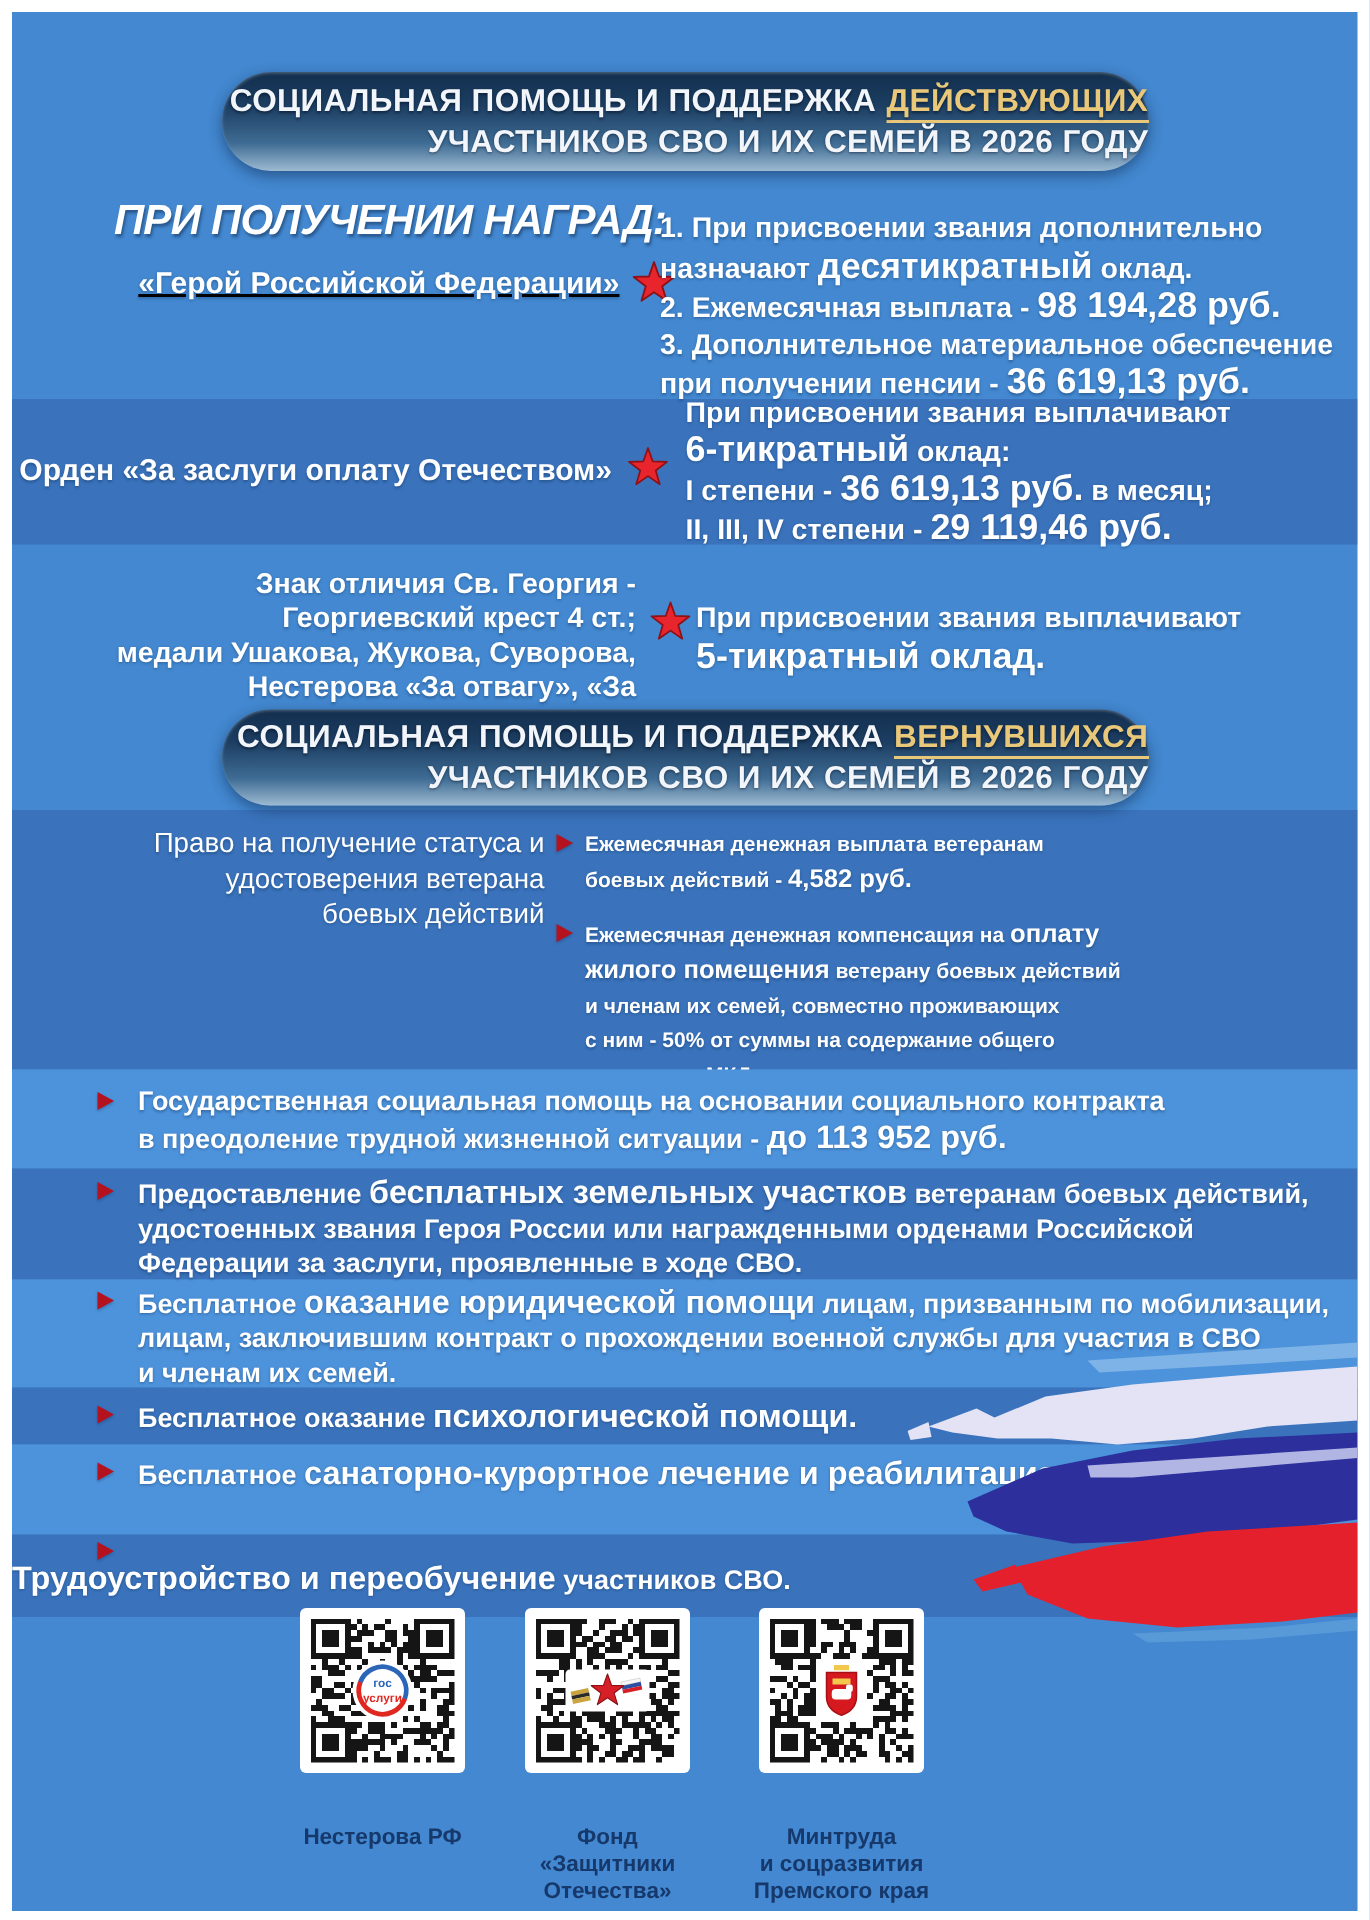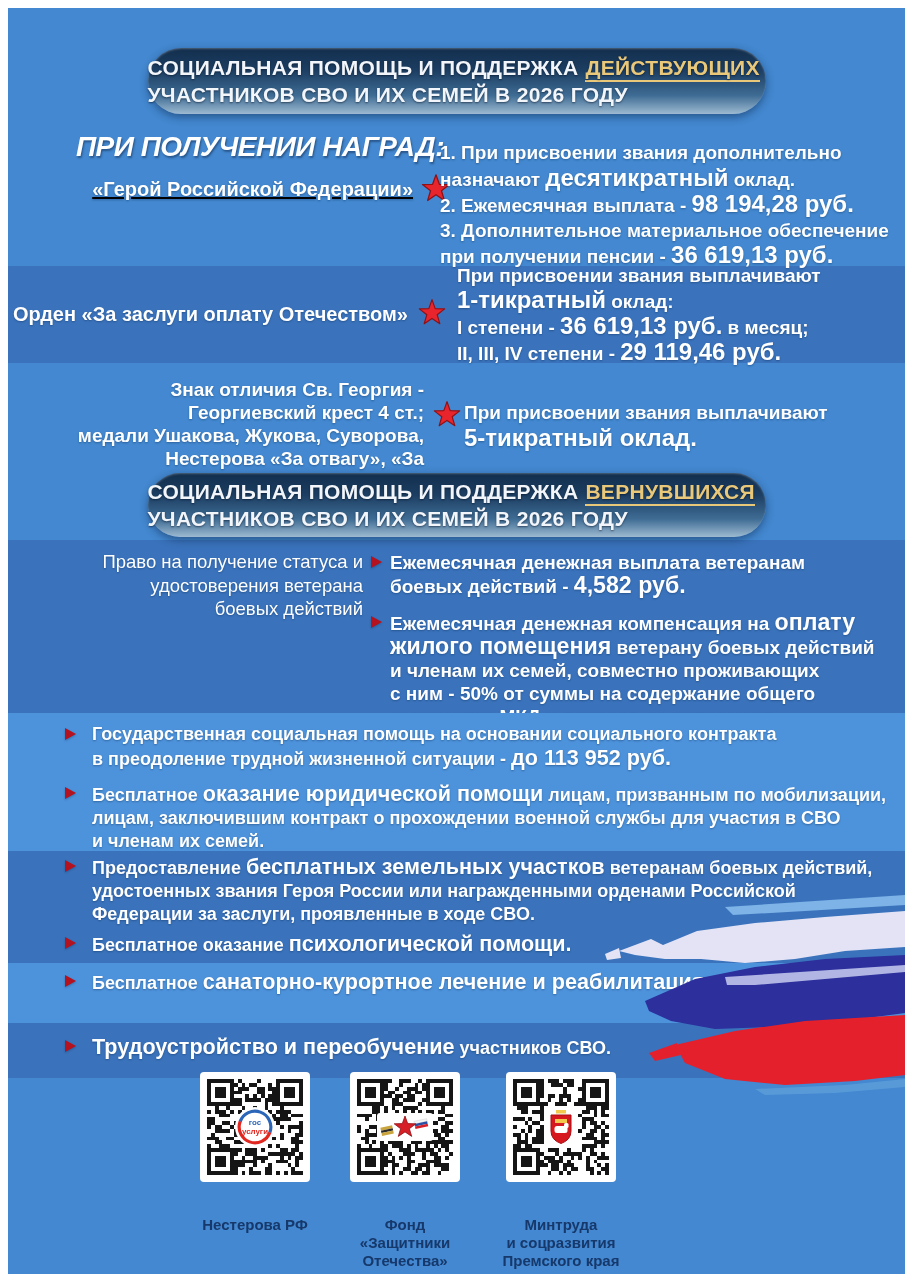--- a/index.html
+++ b/index.html
@@ -5,21 +5,21 @@
   html,body{margin:0;padding:0;background:#fff;}
   .page{position:relative;width:913px;height:1280px;background:#ffffff;overflow:hidden;
         font-family:"Liberation Sans",sans-serif;}
   .poster{position:absolute;left:8px;top:8px;width:897px;height:1266px;background:#4388d0;overflow:hidden;}
   .txt{position:relative;z-index:2;}
 
   
   .pill{position:absolute;left:0;right:0;margin:0 auto;width:618px;height:66px;border-radius:34px;
         background:linear-gradient(180deg,#122e4d 0%,#1d3f63 35%,#3f6c94 72%,#9dbad1 100%);
         box-shadow:0 3px 9px rgba(5,25,55,.45), inset 0 1px 2px rgba(255,255,255,.25);
-        display:flex;flex-direction:column;align-items:flex-start;justify-content:center;
+        display:flex;flex-direction:column;align-items:flex-end;justify-content:center;
         color:#f2f6fa;font-weight:700;font-size:21px;letter-spacing:.3px;text-align:center;
         text-shadow:0 1px 2px rgba(0,15,35,.55);z-index:2;}
   .pill .ln{line-height:27px;white-space:nowrap;}
   .hl{color:#e9c87a;border-bottom:2px solid #e9c87a;padding-bottom:1px;margin-left:7px;}
 
   
   .awards-heading{position:absolute;left:52px;top:123px;width:400px;text-align:center;
         color:#ffffff;font-size:28px;font-weight:800;font-style:italic;letter-spacing:-.5px;
         text-shadow:1px 2px 2px rgba(15,40,75,.5);z-index:2;}
   .award-label{color:#fff;font-weight:700;text-shadow:0 1px 2px rgba(10,40,80,.4);}
@@ -43,21 +43,21 @@
   .znak-lbl{position:absolute;left:52px;top:8px;width:364px;text-align:right;font-size:19px;line-height:23px;}
   .znak-star{position:absolute;left:424px;top:30px;}
   .znak-details{position:absolute;left:456px;top:30px;width:430px;}
 
   
   .vet-band{position:absolute;left:0;top:532px;width:100%;height:173px;z-index:0;}
   .vet-lbl{position:absolute;left:0;top:10px;width:355px;text-align:right;
         color:#fff;font-weight:400;font-size:18.5px;line-height:23.5px;text-shadow:0 1px 2px rgba(10,40,80,.4);}
   .vet-bullets{position:absolute;left:363px;top:11px;width:525px;}
   .bullet-item{display:flex;margin-bottom:13px;}
-  .bullet-item .btxt{color:#fff;font-weight:700;font-size:19px;line-height:23px;
+  .bullet-item .btxt{color:#fff;font-weight:700;font-size:14px;line-height:23px;
         text-shadow:0 1px 2px rgba(10,40,80,.4);}
   .bullet-item .btxt .em{font-size:1.22em;}
   .tri{width:0;height:0;border-left:11px solid #b5121f;border-top:6px solid transparent;
         border-bottom:6px solid transparent;flex:0 0 auto;margin:5px 8px 0 0;
         filter:drop-shadow(0 1px 1px rgba(10,40,80,.35));}
 
   
   .rows{position:absolute;left:0;top:705px;width:100%;z-index:0;}
   .row{position:relative;display:flex;}
   .row .tri{margin-left:57px;margin-right:16px;}
@@ -99,21 +99,21 @@
   </div>
   <div class="hero-details details"><span class="">1. При присвоении звания дополнительно</span><br><span class="">назначают </span><span class="em">десятикратный</span><span class=""> оклад.</span><br><span class="">2. Ежемесячная выплата - </span><span class="em">98 194,28 руб.</span><br><span class="">3. Дополнительное материальное обеспечение</span><br><span class="">при получении пенсии - </span><span class="em">36 619,13 руб.</span></div>
 
   <div class="orden-band band-dark">
     <div class="lbl award-label txt">Орден «За заслуги оплату Отечеством»</div>
     <div class="star-wrap txt">
       <svg width="30" height="30" viewBox="0 0 36 36">
             <polygon points="18,2 21.82,12.74 33.22,13.06 24.18,20.01 27.4,30.94 18,24.5 8.6,30.94 11.82,20.01 2.78,13.06 14.18,12.74" fill="#e8252c" stroke="#8e1116" stroke-width="1.4" stroke-linejoin="round"></polygon>
           </svg>
     </div>
-    <div class="details txt" style="font-size:19px;line-height:24px;"><span class="">При присвоении звания выплачивают</span><br><span class="em">1-тикратный</span><span class=""> оклад:</span><br><span class="">I степени - </span><span class="em">36 619,13 руб.</span><span class=""> в месяц;</span><br><span class="">II, III, IV степени - </span><span class="em">29 119,46 руб.</span></div>
+    <div class="details txt" style="font-size:19px;line-height:24px;"><span class="">При присвоении звания выплачивают</span><br><span class="em">6-тикратный</span><span class=""> оклад:</span><br><span class="">I степени - </span><span class="em">36 619,13 руб.</span><span class=""> в месяц;</span><br><span class="">II, III, IV степени - </span><span class="em">29 119,46 руб.</span></div>
   </div>
 
   <div class="znak-row">
     <div class="znak-lbl award-label">Знак отличия Св. Георгия -<br>Георгиевский крест 4 ст.;<br>медали Ушакова, Жукова, Суворова,<br>Нестерова «За отвагу», «За храбрость»</div>
     <div class="znak-star">
       <svg width="30" height="30" viewBox="0 0 36 36">
             <polygon points="18,2 21.82,12.74 33.22,13.06 24.18,20.01 27.4,30.94 18,24.5 8.6,30.94 11.82,20.01 2.78,13.06 14.18,12.74" fill="#e8252c" stroke="#8e1116" stroke-width="1.4" stroke-linejoin="round"></polygon>
           </svg>
     </div>
     <div class="znak-details details" style="font-size:19px;line-height:25px;"><span class="">При присвоении звания выплачивают</span><br><span class="em">5-тикратный оклад.</span></div>
@@ -136,37 +136,37 @@
         <div class="btxt"><span class="">Ежемесячная денежная компенсация на </span><span class="em">оплату</span><br><span class="em">жилого помещения</span><span class=""> ветерану боевых действий</span><br><span class="">и членам их семей, совместно проживающих</span><br><span class="">с ним - 50% от суммы на содержание общего</span><br><span class="">имущества МКД и взносов на капремонт.</span></div>
       </div>
     </div>
   </div>
 
   <div class="rows">
     <div class="row band-light" style="height:66px;padding-top:10px;box-sizing:border-box;">
       <span class="tri"></span>
       <div class="rtxt"><span class="">Государственная социальная помощь на основании социального контракта</span><br><span class="">в преодоление трудной жизненной ситуации - </span><span class="em">до 113 952 руб.</span></div>
     </div>
+    <div class="row band-dark" style="height:74px;padding-top:4px;box-sizing:border-box;">
+      <span class="tri"></span>
+      <div class="rtxt"><span class="">Предоставление </span><span class="em">бесплатных земельных участков</span><span class=""> ветеранам боевых действий,</span><br><span class="">удостоенных звания Героя России или награжденными орденами Российской</span><br><span class="">Федерации за заслуги, проявленные в ходе СВО.</span></div>
+    </div>
     <div class="row band-light" style="height:72px;padding-top:3px;box-sizing:border-box;">
       <span class="tri"></span>
       <div class="rtxt"><span class="">Бесплатное </span><span class="em">оказание юридической помощи</span><span class=""> лицам, призванным по мобилизации,</span><br><span class="">лицам,  заключившим контракт о прохождении военной службы для участия в СВО</span><br><span class="">и членам их семей.</span></div>
-    </div>
-    <div class="row band-dark" style="height:74px;padding-top:4px;box-sizing:border-box;">
-      <span class="tri"></span>
-      <div class="rtxt"><span class="">Предоставление </span><span class="em">бесплатных земельных участков</span><span class=""> ветеранам боевых действий,</span><br><span class="">удостоенных звания Героя России или награжденными орденами Российской</span><br><span class="">Федерации за заслуги, проявленные в ходе СВО.</span></div>
     </div>
     <div class="row band-dark" style="height:38px;padding-top:7px;box-sizing:border-box;">
       <span class="tri"></span>
       <div class="rtxt"><span class="">Бесплатное оказание </span><span class="em">психологической помощи.</span></div>
     </div>
     <div class="row band-light" style="height:60px;padding-top:7px;box-sizing:border-box;">
       <span class="tri"></span>
       <div class="rtxt"><span class="">Бесплатное </span><span class="em">санаторно-курортное лечение и реабилитация</span><br></div>
     </div>
-    <div class="row band-dark" style="height:55px;padding-top:12px;box-sizing:border-box;">
+    <div class="row band-dark" style="height:55px;padding-top:0;box-sizing:border-box;flex-direction:column;">
       <span class="tri"></span>
       <div class="rtxt"><span class="em">Трудоустройство и переобучение</span><span class=""> участников СВО.</span></div>
     </div>
   </div>
 
   <svg class="flag" viewBox="0 0 300 205">
     <polygon points="120,14 240,6 300,2 300,12 200,18 128,22" fill="#7db3e6"></polygon>
     <polygon points="14,58 46,46 58,52 92,38 150,30 220,24 300,18 300,54 240,58 190,66 140,70 96,66 60,66 30,62" fill="#e3e3f5"></polygon>
     <polygon points="0,61 14,55 16,65 2,67" fill="#e3e3f5"></polygon>
     <polygon points="40,108 90,86 150,74 220,66 300,62 300,120 240,128 170,134 110,136 66,128 44,118" fill="#2c2f9c"></polygon>

